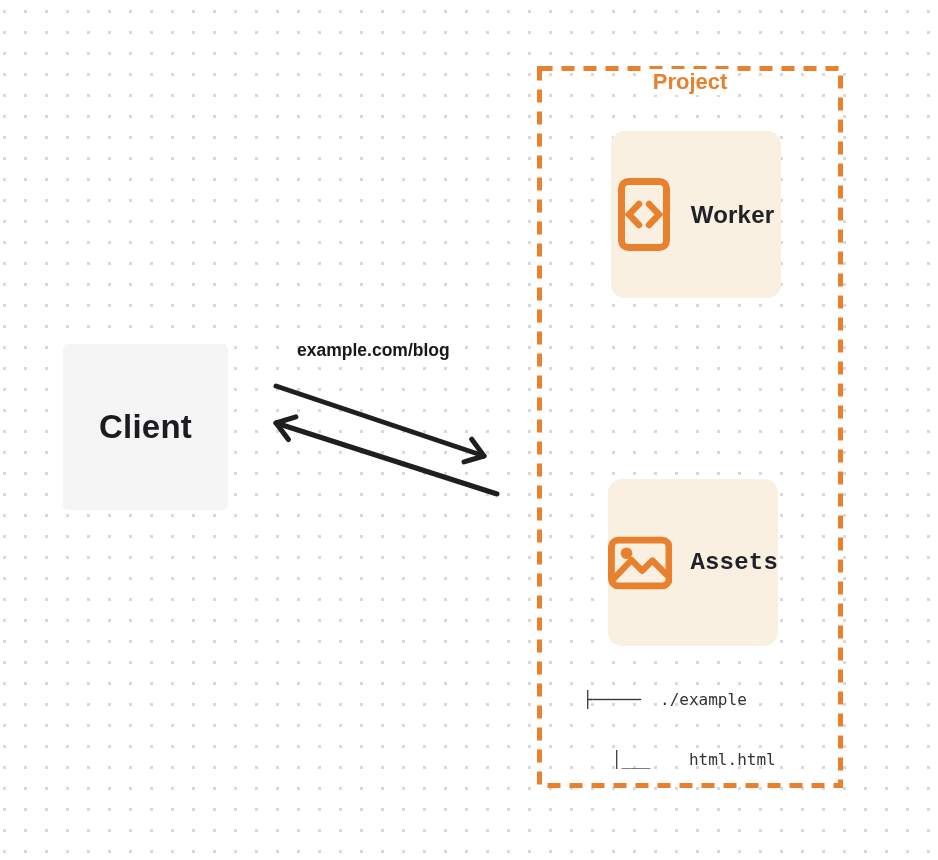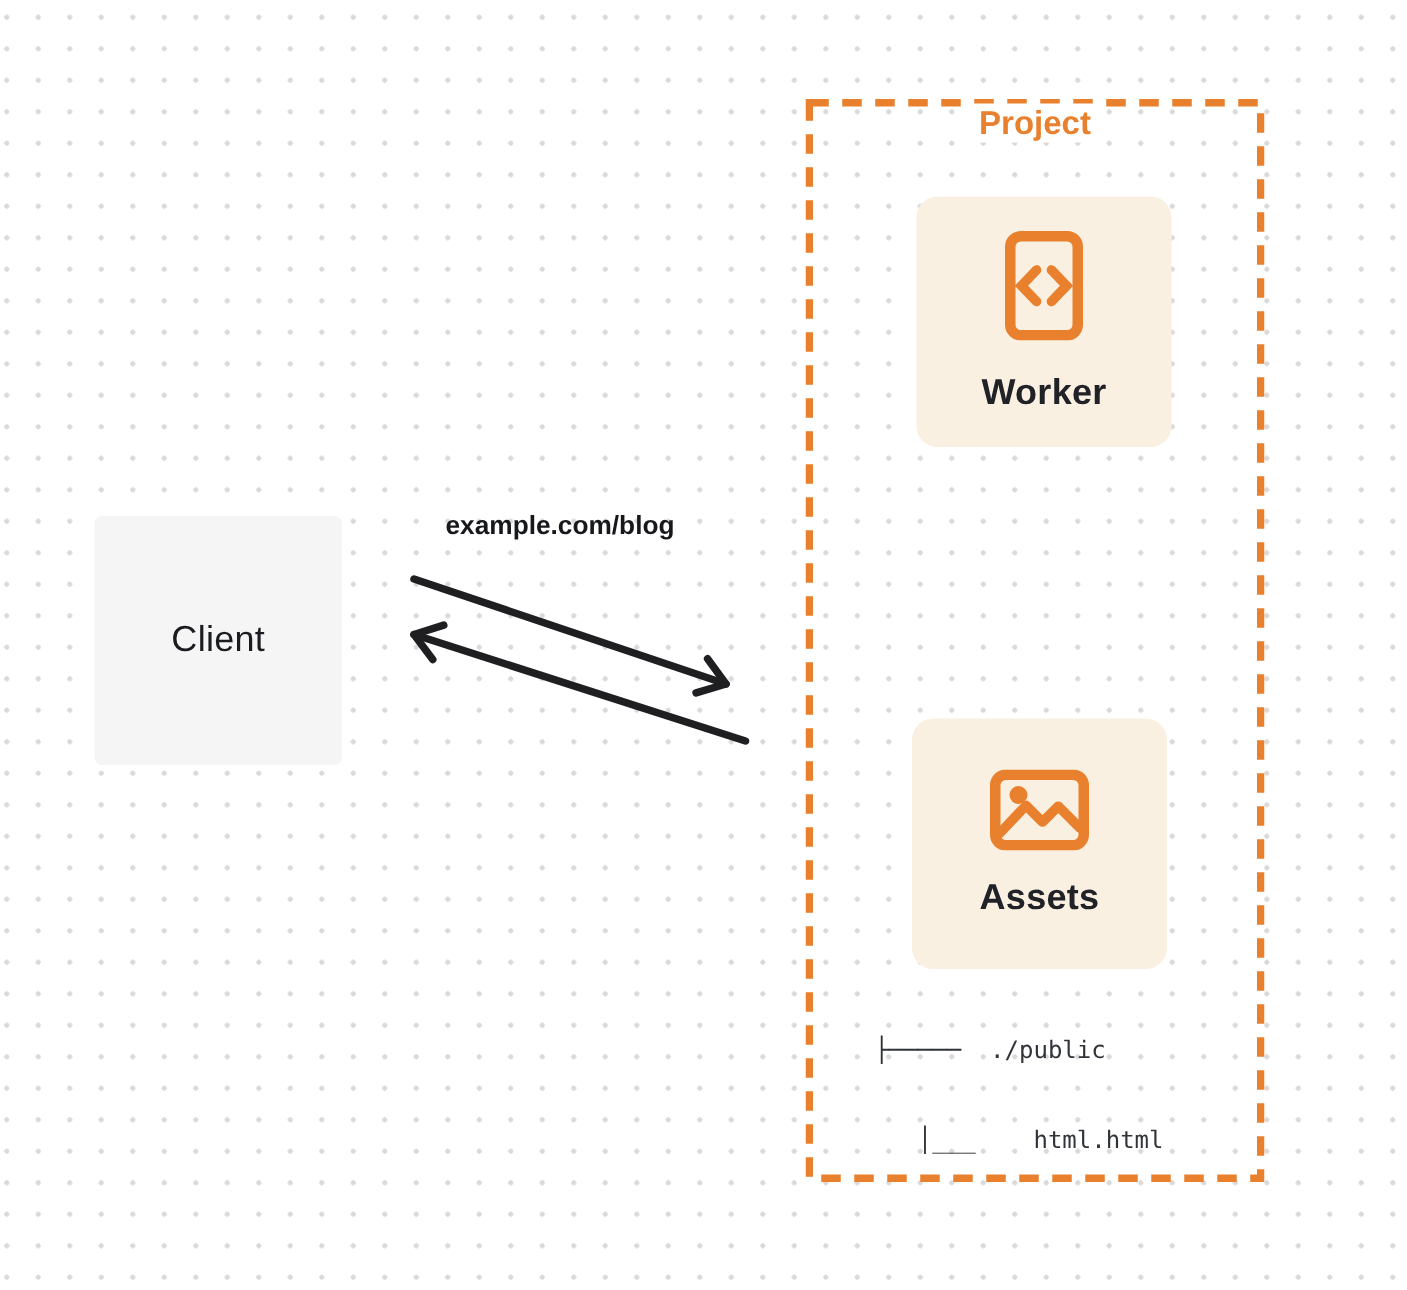--- a/index.html
+++ b/index.html
@@ -22,21 +22,21 @@
   
   .client {
     position: absolute;
     left: 63px; top: 344px;
     width: 165px; height: 166px;
     background: #f5f5f6;
     border-radius: 5px;
     display: flex; align-items: center; justify-content: center;
   }
   .client-label {
-    font-size: 24px; font-weight: normal; color: #1b1c20; letter-spacing: .2px;
+    font-size: 33px; font-weight: bold; color: #1b1c20; letter-spacing: .2px;
   }
 
   
   .url-label {
     position: absolute;
     left: 282px; top: 340px;
     font-size: 17.5px; font-weight: bold; color: #17181b; margin-left: 15px;
   }
 
   
@@ -61,26 +61,26 @@
     font-size: 22px; font-weight: bold; color: #e8802d;
     white-space: nowrap;
   }
 
   
   .card {
     position: absolute;
     width: 170px; height: 167px;
     background: #faf0e2;
     border-radius: 14px;
-    display: flex; flex-direction: column;
+    display: flex; flex-direction: row;
     align-items: center; justify-content: center;
     gap: 21px;
   }
   .card.worker { left: 74px; top: 65px; }
-  .card.assets { left: 71px; top: 413px; gap: 18px; }
+  .card.assets { left: 71px; top: 413px; gap: 18px; font-family: Liberation Mono, monospace; }
   .card-label {
     font-size: 24px; font-weight: bold; color: #202227; letter-spacing: .2px;
   }
 
   
   .tree {
     position: absolute;
     left: 46px; top: 584px;
     font-family: "DejaVu Sans Mono", "Liberation Mono", monospace;
     font-size: 16px; line-height: 20px;
@@ -127,19 +127,19 @@
     <div class="card assets">
       <svg width="66" height="54" viewBox="0 0 66 54">
         <rect x="3.5" y="3.5" width="59" height="47" rx="7" fill="none" stroke="#e8802d" stroke-width="7"></rect>
         <circle cx="19" cy="17" r="6" fill="#e8802d"></circle>
         <path d="M6 43 L24 24 L35 35 L45.5 24.5 L60 39" fill="none" stroke="#e8802d" stroke-width="6.5" stroke-linecap="round" stroke-linejoin="round"></path>
       </svg>
       <span class="card-label">Assets</span>
     </div>
 
     <div class="tree">
-      <div>├─────  ./public</div>
+      <div>├─────  ./example</div>
       <div>   │___    html.html</div>
       
     </div>
   </div>
 
 </div>
 
 </body></html>

